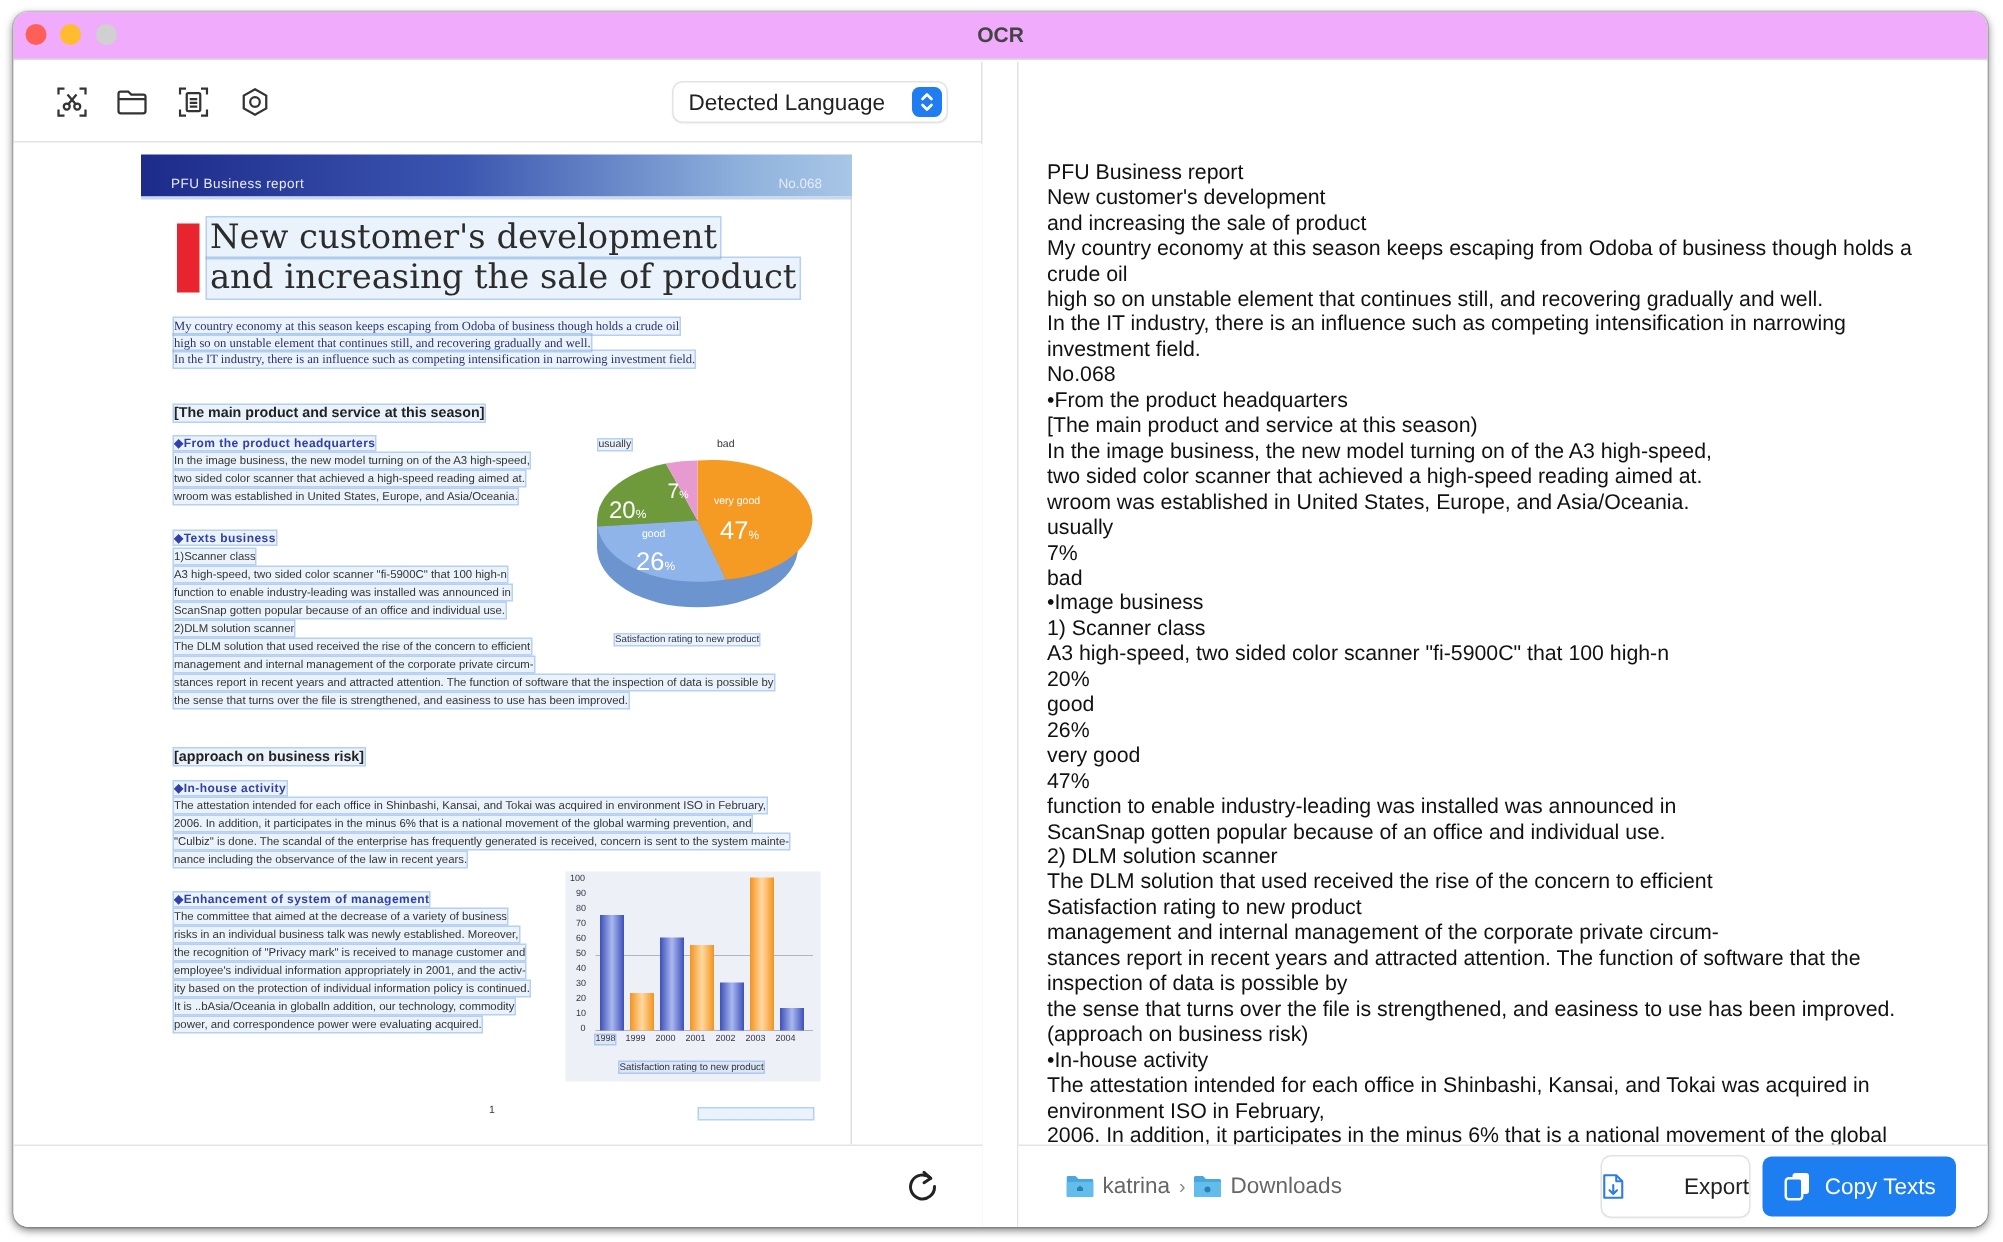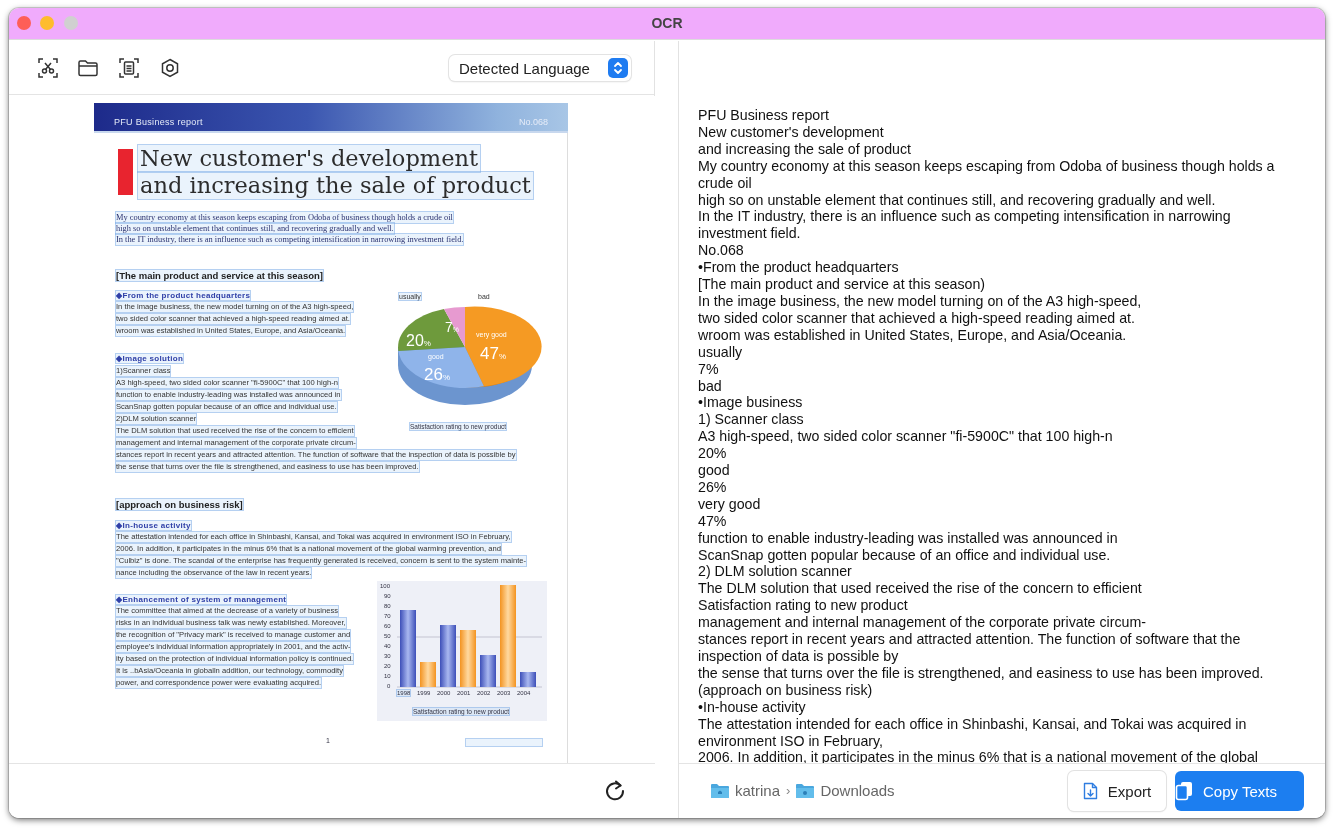--- a/index.html
+++ b/index.html
@@ -61,26 +61,26 @@
   .results-head { position: absolute; left: 0; top: 0; width: 590px; height: 55px; border-bottom: 1px solid #e4e4e4; }
   .results-title { position: absolute; left: 25px; top: 19px; font-size: 16px; color: #333; }
   .results-text { position: absolute; left: 19px; top: 66px; width: 600px; font-size: 14.2px; line-height: 16.9px; color: #111; }
   .results-text div { white-space: nowrap; }
   .right-footer { position: absolute; left: 0; top: 722px; width: 647px; height: 55px; border-top: 1px solid #e4e4e4; background: #fff; }
   .crumb { position: absolute; left: 32px; top: 18px; display: flex; align-items: center; font-size: 15px; color: #666; }
   .folder { width: 18px; height: 15px; position: relative; margin-right: 6px; }
   .crumb-sep { margin: 0 6px; color: #888; font-size: 13px; }
   .btn-export {
     position: absolute; left: 389px; top: 7px; width: 98px; height: 40px; border-radius: 6px; background: #fff;
-    box-shadow: 0 0 0 1px #e2e2e2, 0 1px 2px rgba(0,0,0,0.1); display: flex; align-items: center; justify-content: center;
+    box-shadow: 0 0 0 1px #e2e2e2, 0 1px 2px rgba(0,0,0,0.1); display: flex; align-items: center; justify-content: space-between;
     font-size: 15px; color: #222; cursor: pointer;
   }
   .btn-copy {
     position: absolute; left: 496px; top: 7px; width: 129px; height: 40px; border-radius: 6px; background: #1c7ef0;
-    display: flex; align-items: center; font-size: 15px; color: #fff; cursor: pointer;
+    display: flex; align-items: center; justify-content: center; font-size: 15px; color: #fff; cursor: pointer;
   }
   .btn-icon { margin-right: 10px; display: inline-flex; }
 </style>
 </head>
 <body>
 
 <div class="window">
 
   <div class="titlebar">
     <div class="traffic t-close"></div>
@@ -141,21 +141,21 @@
         <div class="intro hl" style="top:109px">My country economy at this season keeps escaping from Odoba of business though holds a crude oil</div>
         <div class="intro hl" style="top:120px">high so on unstable element that continues still, and recovering gradually and well.</div>
         <div class="intro hl" style="top:131px">In the IT industry, there is an influence such as competing intensification in narrowing investment field.</div>
 
         <div class="sec-head hl" style="top:167px">[The main product and service at this season]</div>
         <div class="sub-head hl" style="top:188px">◆From the product headquarters</div>
         <div class="body-line hl" style="top:199px">In the image business, the new model turning on of the A3 high-speed,</div>
         <div class="body-line hl" style="top:211px">two sided color scanner that achieved a high-speed reading aimed at.</div>
         <div class="body-line hl" style="top:223px">wroom was established in United States, Europe, and Asia/Oceania.</div>
 
-        <div class="sub-head hl" style="top:251px">◆Image solution</div>
+        <div class="sub-head hl" style="top:251px">◆Texts business</div>
         <div class="body-line hl" style="top:263px">1)Scanner class</div>
         <div class="body-line hl" style="top:275px">A3 high-speed, two sided color scanner "fi-5900C" that 100 high-n</div>
         <div class="body-line hl" style="top:287px">function to enable industry-leading was installed was announced in</div>
         <div class="body-line hl" style="top:299px">ScanSnap gotten popular because of an office and individual use.</div>
         <div class="body-line hl" style="top:311px">2)DLM solution scanner</div>
         <div class="body-line hl" style="top:323px">The DLM solution that used received the rise of the concern to efficient</div>
         <div class="body-line hl" style="top:335px">management and internal management of the corporate private circum-</div>
         <div class="body-line hl" style="top:347px">stances report in recent years and attracted attention. The function of software that the inspection of data is possible by</div>
         <div class="body-line hl" style="top:359px">the sense that turns over the file is strengthened, and easiness to use has been improved.</div>
 

